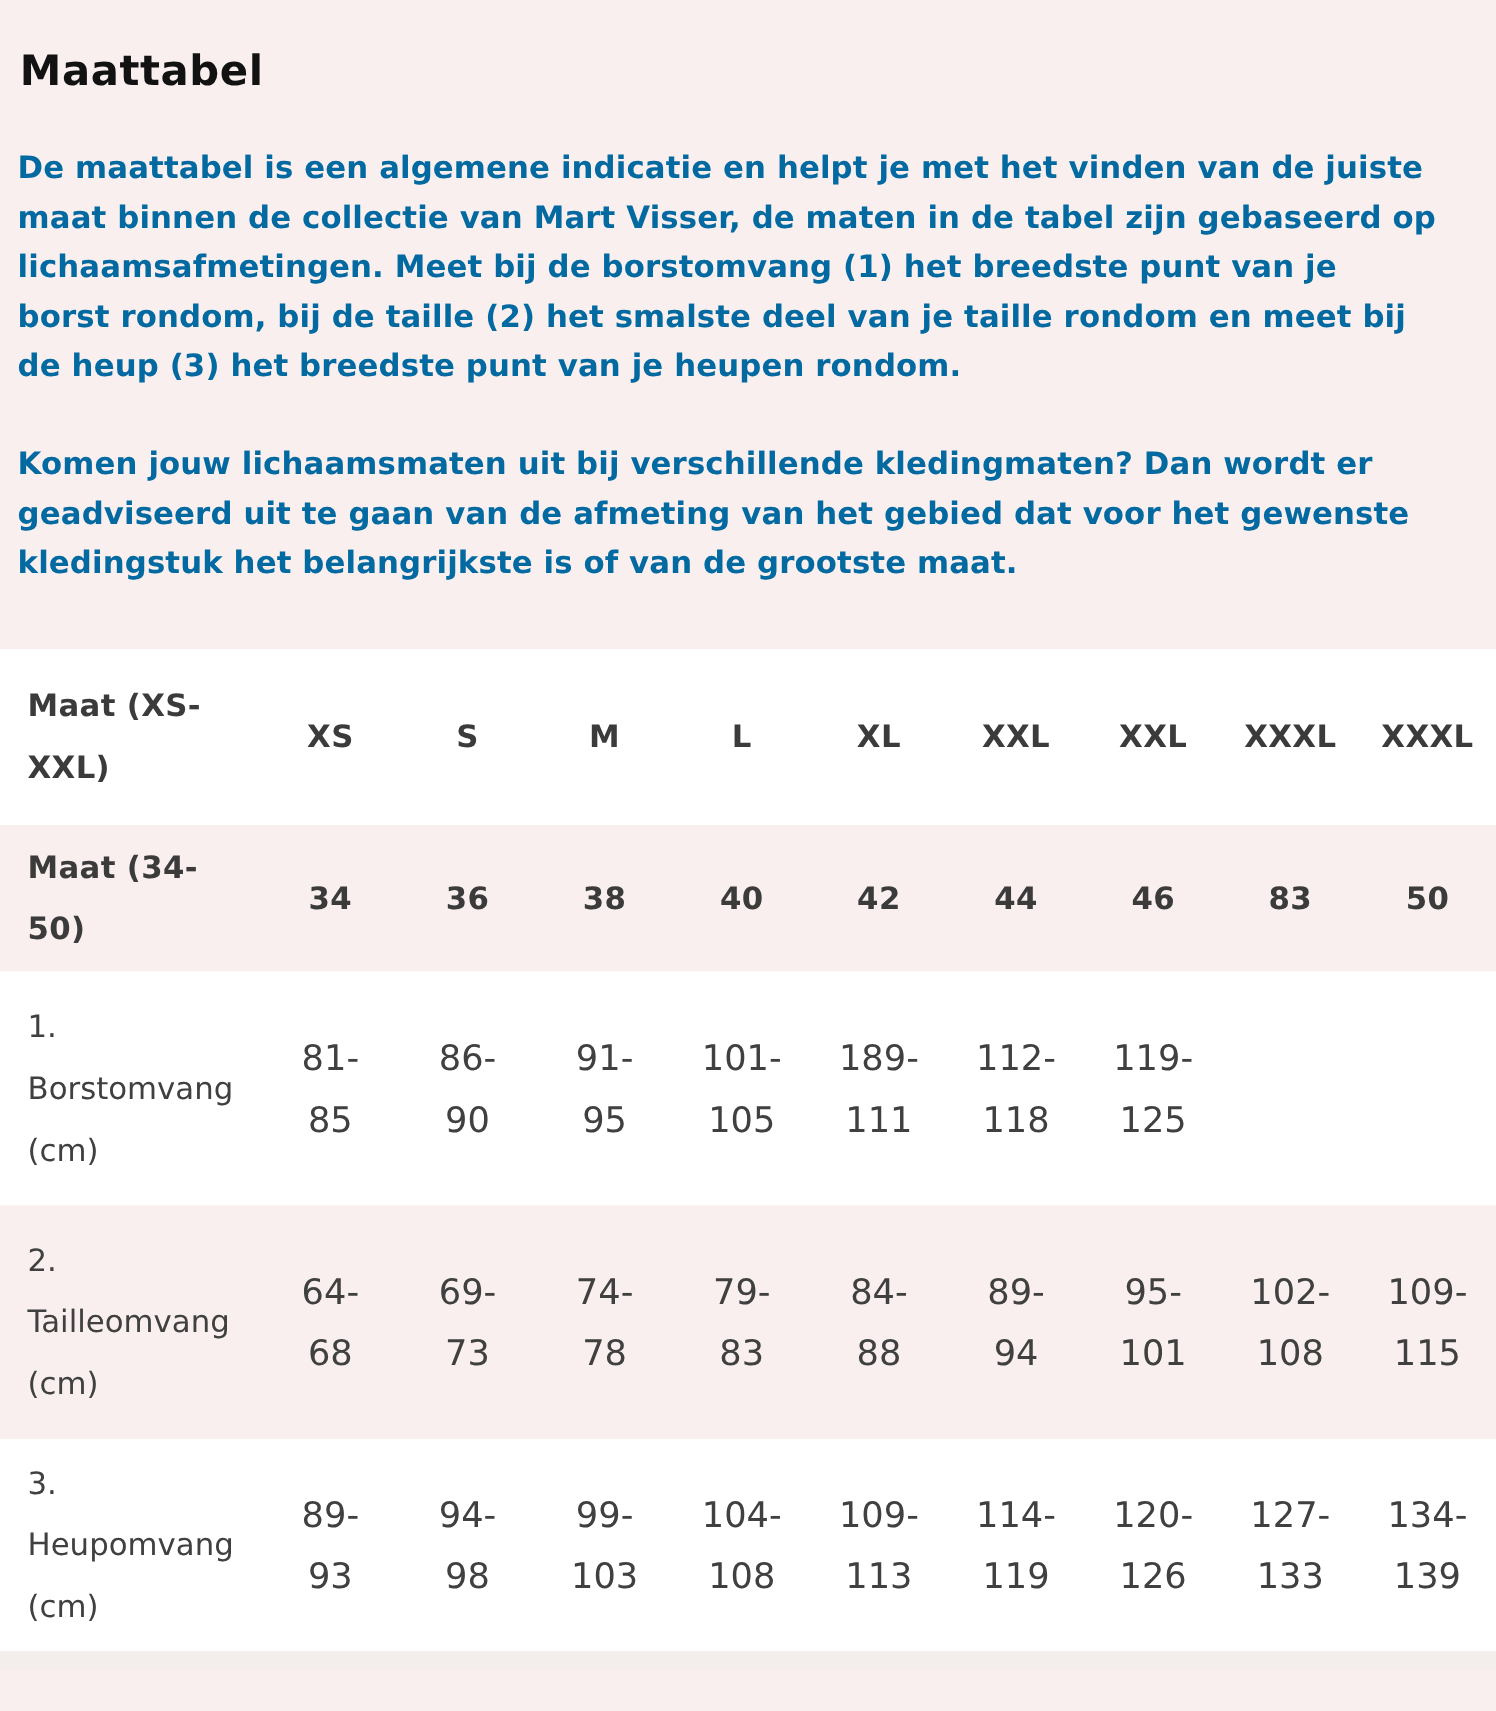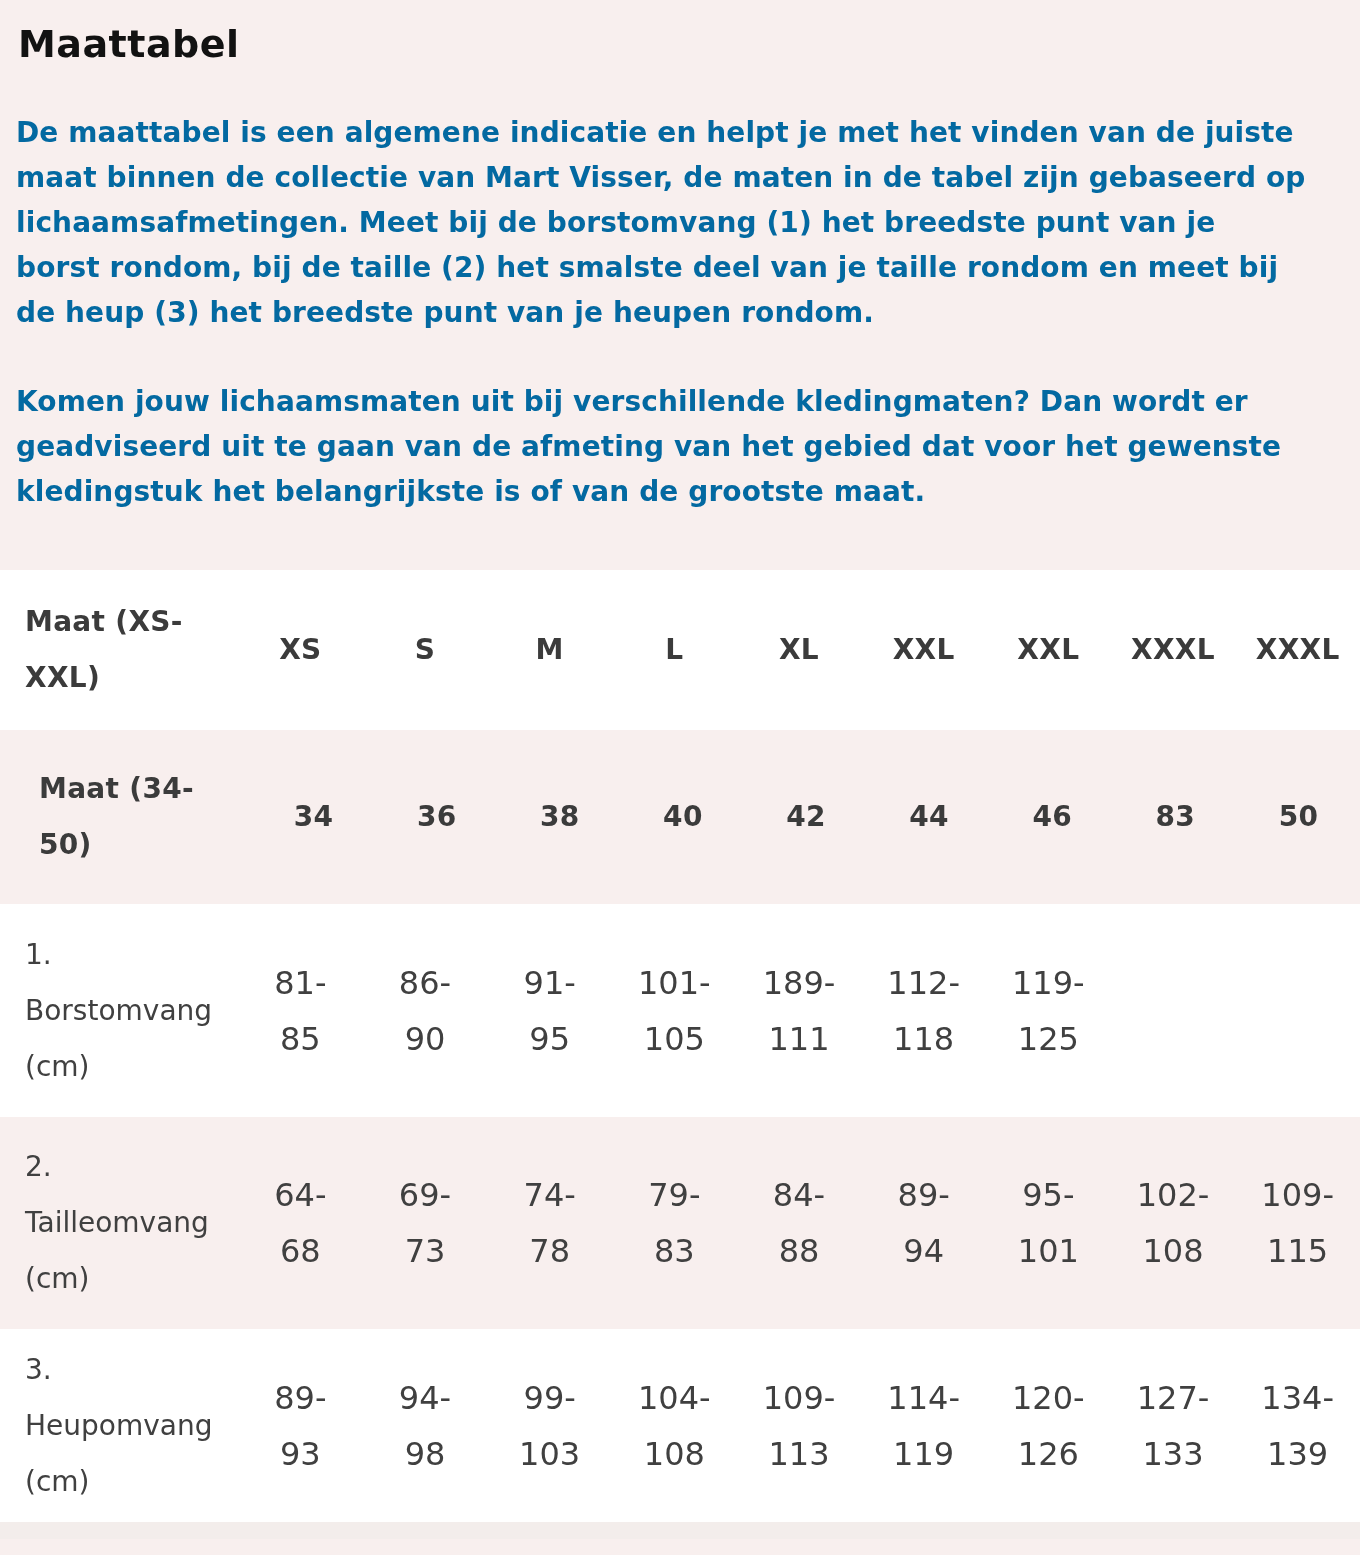--- a/index.html
+++ b/index.html
@@ -5,21 +5,21 @@
   html, body { margin: 0; padding: 0; }
   body {
     width: 1360px;
     height: 1555px;
     background: #f8efee;
     font-family: "DejaVu Sans", "Liberation Sans", sans-serif;
     color: #171717;
     overflow: hidden;
   }
   .intro {
-    padding: 22px 16px 0 16px;
+    padding: 42px 16px 0 16px;
   }
   .page-title {
     margin: 0;
     padding-left: 2px;
     font-size: 38px;
     font-weight: bold;
     letter-spacing: 0.5px;
     color: #121212;
   }
   .body-text {
@@ -36,21 +36,21 @@
     width: 100%;
   }
   .trow {
     display: grid;
     grid-template-columns: 238px repeat(9, 1fr);
     align-items: center;
   }
   .trow.white { background: #ffffff; }
   .trow.pink  { background: #f8efee; }
   .r1 { height: 160px; }
-  .r2 { height: 174px; padding-left: 14px; }
+  .r2 { height: 133px; }
   .r3 { height: 213px; }
   .r4 { height: 212px; }
   .r5 { height: 193px; }
   .cell {
     white-space: pre-line;
   }
   .label-cell {
     padding-left: 25px;
     text-align: left;
   }

